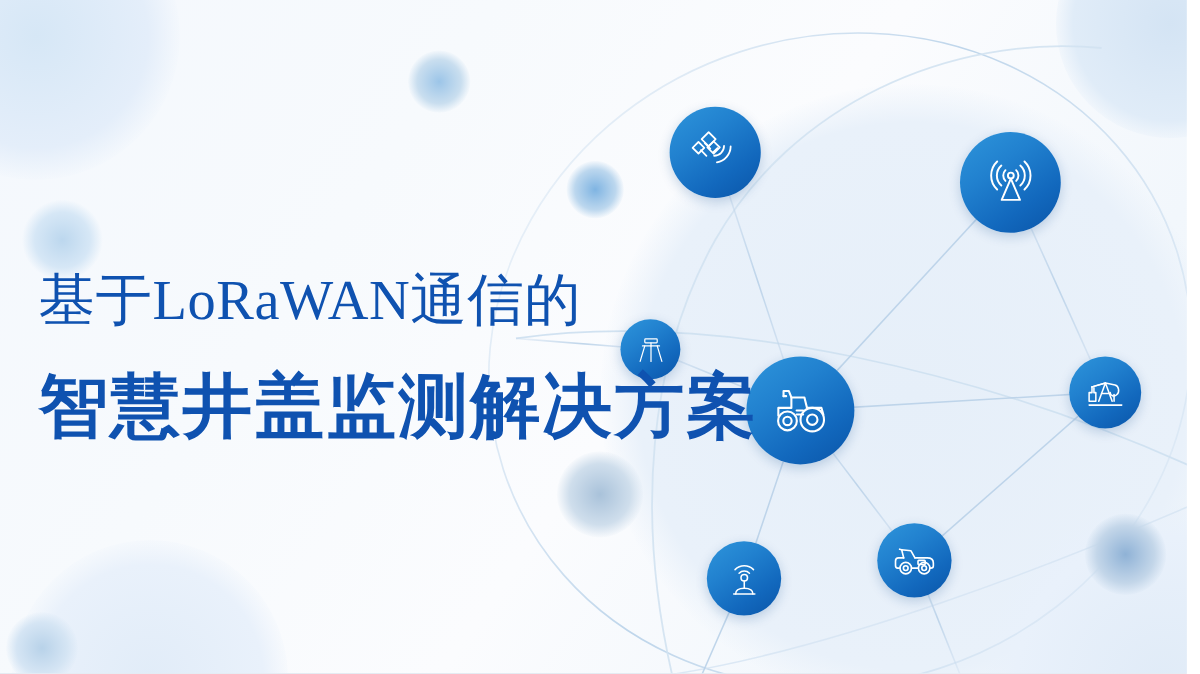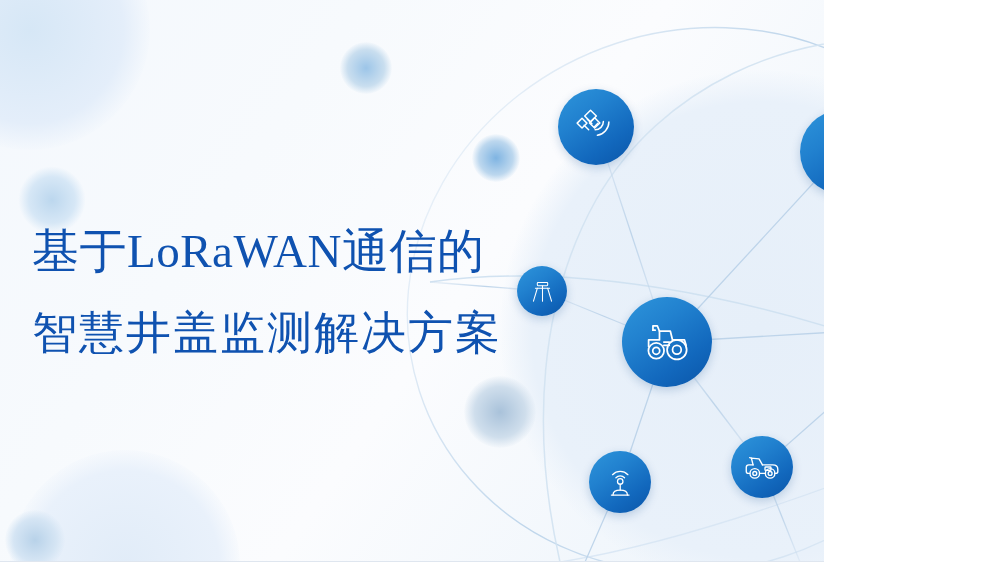--- a/index.html
+++ b/index.html
@@ -7,21 +7,21 @@
     margin: 0;
     padding: 0;
     background: #ffffff;
   }
   body {
     font-family: "Liberation Sans", "DejaVu Sans", sans-serif;
   }
 
   #slide {
     position: relative;
-    width: 824px;
+    width: 989px;
     height: 562px;
     overflow: hidden;
     background: linear-gradient(125deg, #f4f8fd 0%, #f7fafd 30%, #fbfcfe 55%, #f2f7fc 80%, #eef4fb 100%);
     border-bottom: 1px solid #dfe6ef;
     box-sizing: border-box;
   }
 
   
   .bg-layer {
     position: absolute;
@@ -83,23 +83,23 @@
     letter-spacing: 0.5px;
     white-space: nowrap;
     font-weight: 400;
   }
   .title-line.l1 {
     font-family: "Liberation Serif", "DejaVu Serif", serif;
     margin-bottom: 35px;
   }
   .title-line.l2 {
     font-family: "Liberation Sans", "DejaVu Sans", sans-serif;
-    font-weight: 400;
+    font-weight: 700;
     letter-spacing: 2px;
-    font-size: 45px;
+    font-size: 58px;
   }
 </style>
 </head>
 <body>
 
 <div id="slide">
 
   <div class="bg-layer">
 
     <div class="soft-blob" style="left:-90px; top:-90px; width:240px; height:240px;

